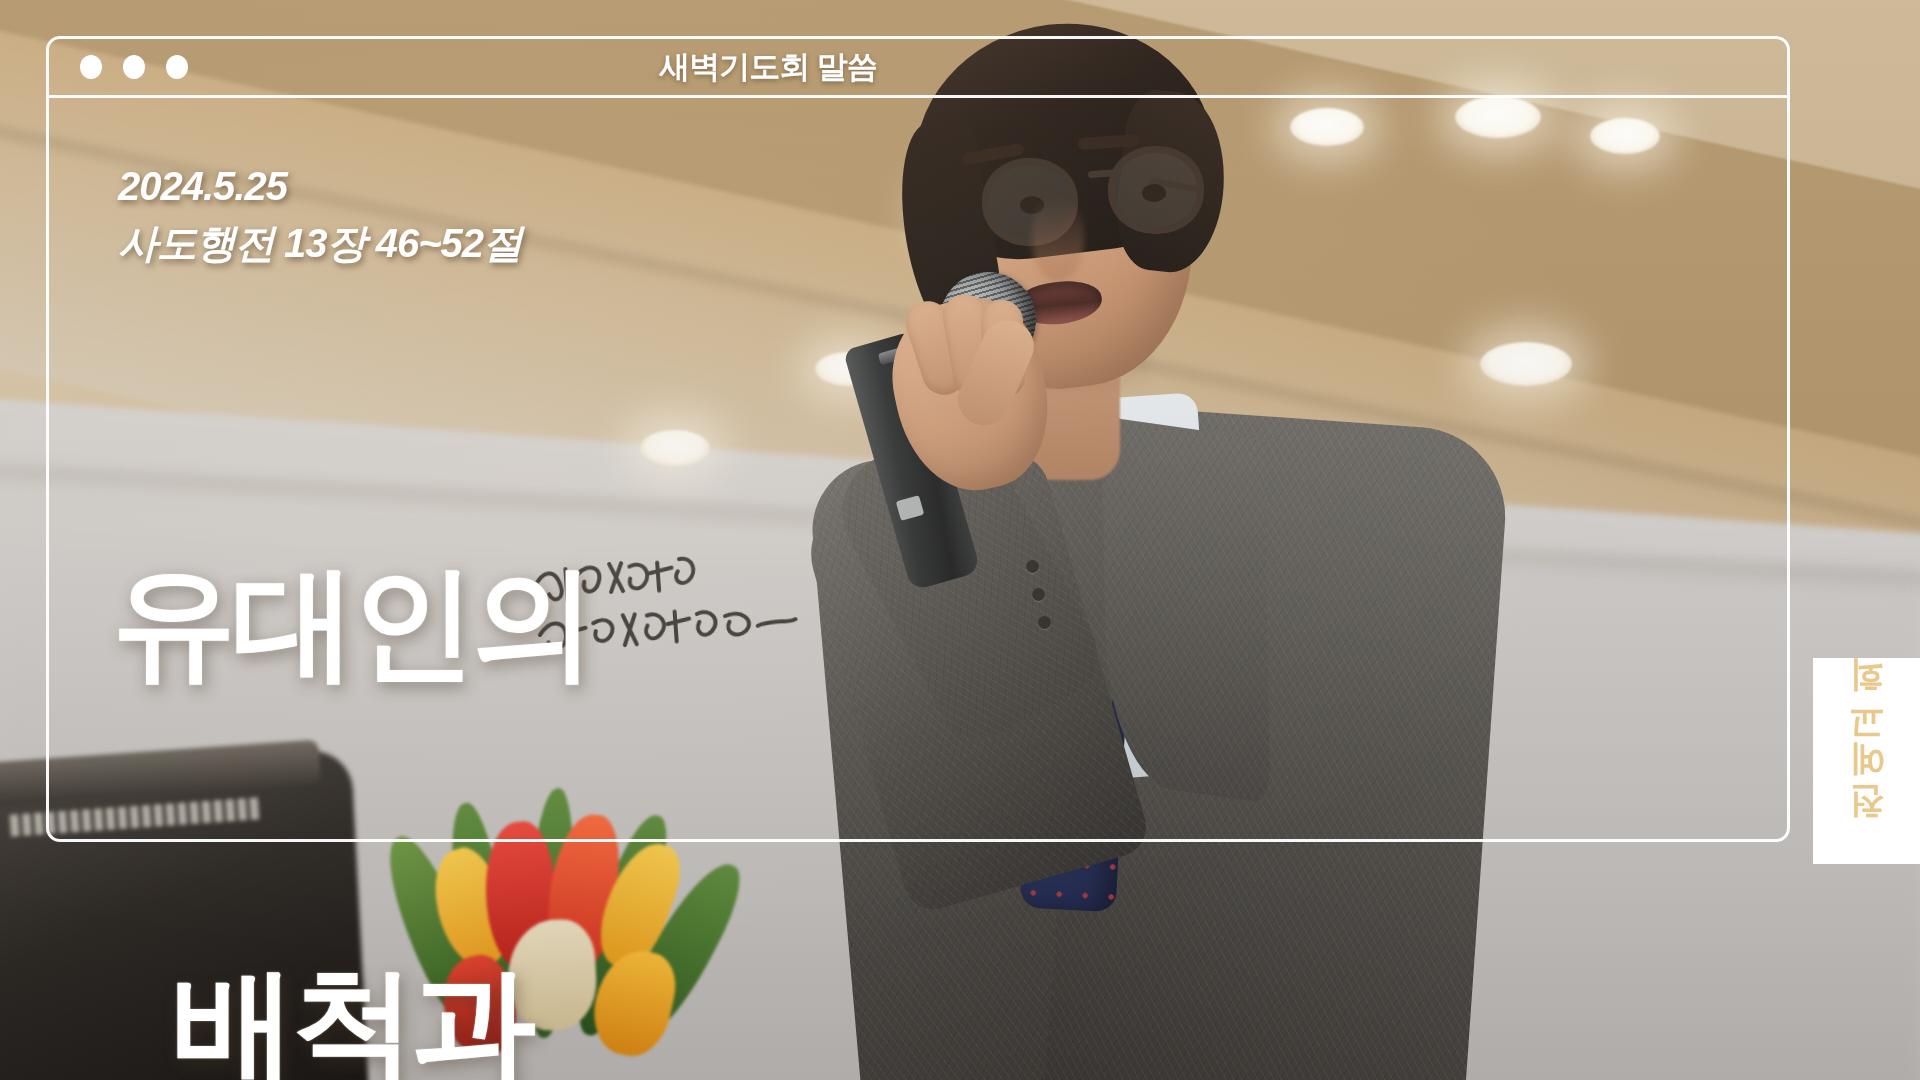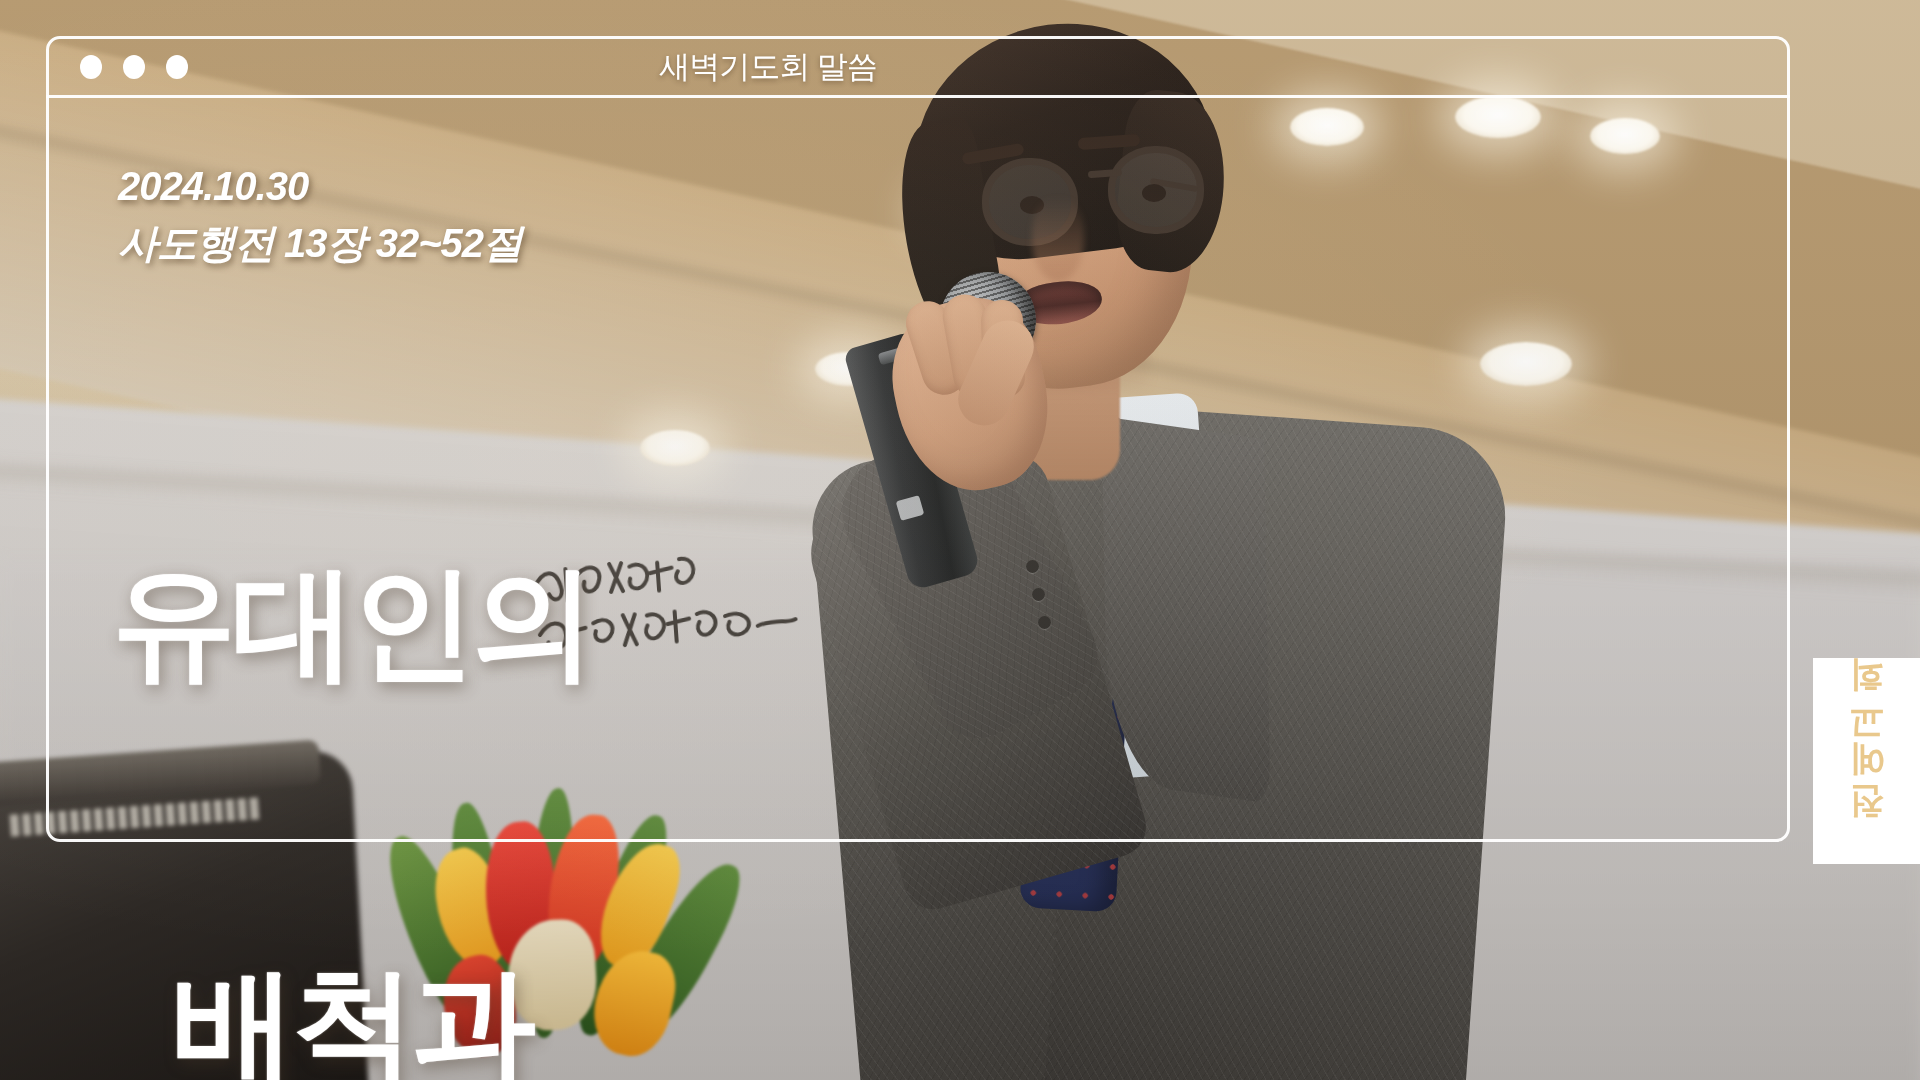--- a/index.html
+++ b/index.html
@@ -328,21 +328,21 @@
     position:absolute; left:80px; top:55px;
     display:flex; gap:21px; align-items:center;
   }
   .dot {
     width:22px; height:24px; border-radius:50%;
     background:#ffffff;
   }
   .win-title {
     position:absolute; left:0; top:46px; width:1536px;
     text-align:center;
-    font-size:31px; font-weight:400; letter-spacing:-1px;
+    font-size:31px; font-weight:700; letter-spacing:-1px;
     color:#ffffff;
     text-shadow:0 2px 5px rgba(60,40,20,.45);
   }
 
   
   .info {
     position:absolute; left:118px; top:158px;
     color:#ffffff;
     font-weight:800; font-style:italic;
     font-size:40px; line-height:1.42;
@@ -525,22 +525,22 @@
 
   <div class="dots">
     <span class="dot"></span>
     <span class="dot"></span>
     <span class="dot"></span>
   </div>
 
   <div class="win-title">새벽기도회 말씀</div>
 
   <div class="info">
-    <div>2024.10.30</div>
-    <div>사도행전 13장 32~52절</div>
+    <div>2024.5.25</div>
+    <div>사도행전 13장 46~52절</div>
   </div>
 
   <div class="headline">
     <span class="hl-line">유대인의</span>
     <span class="hl-line">배척과</span>
     
   </div>
 
   <div class="badge">
     <span class="badge-text">천예교회</span>

